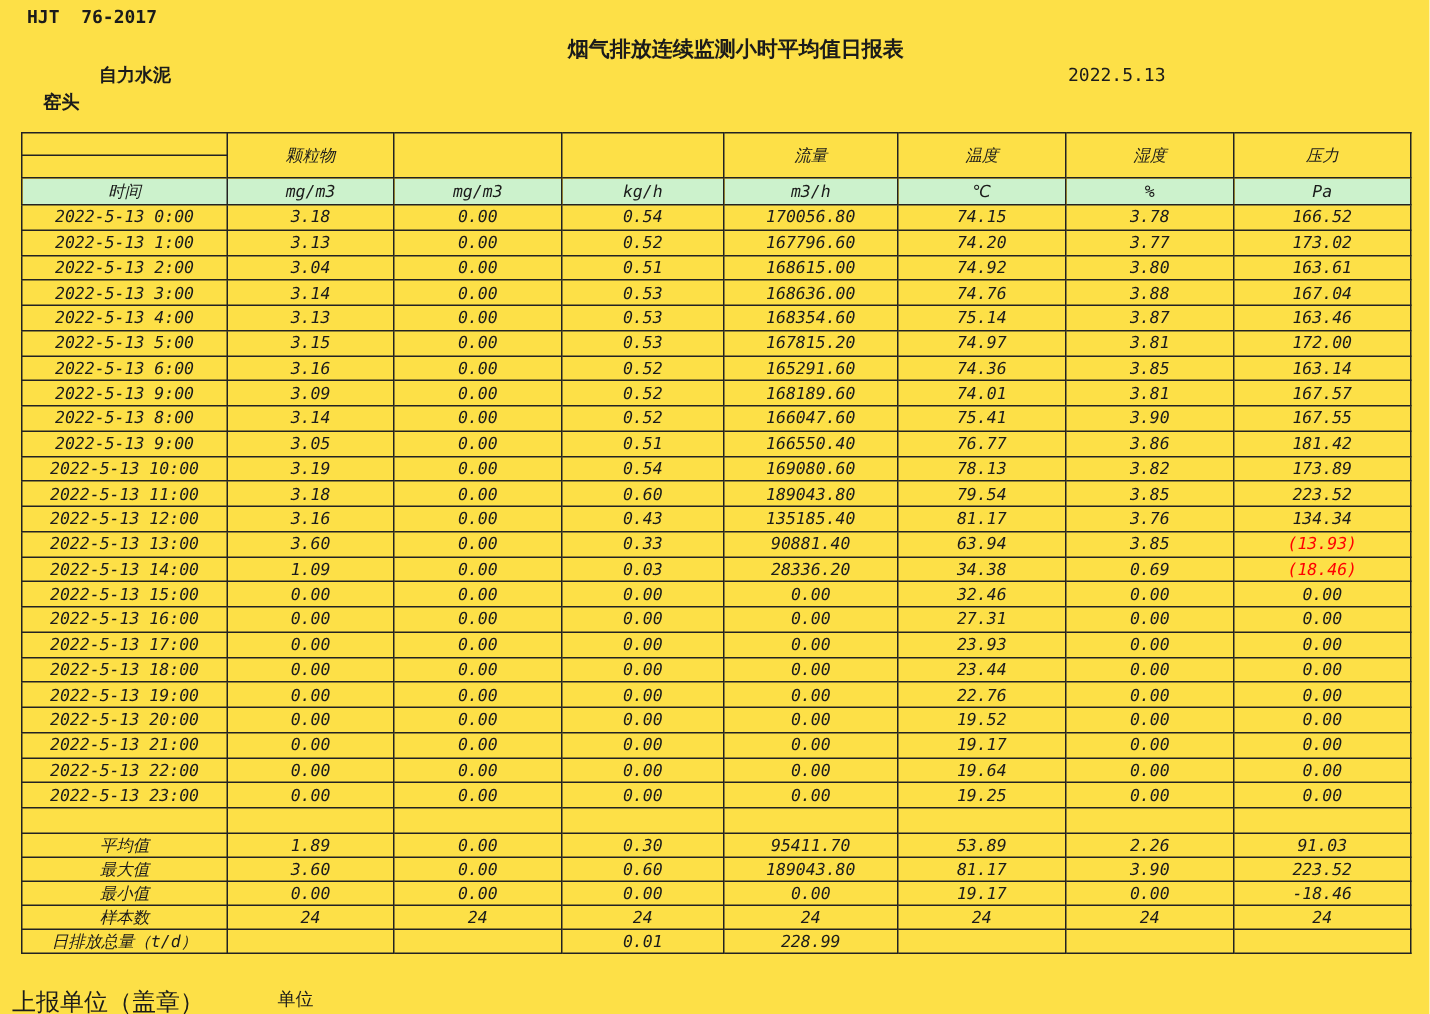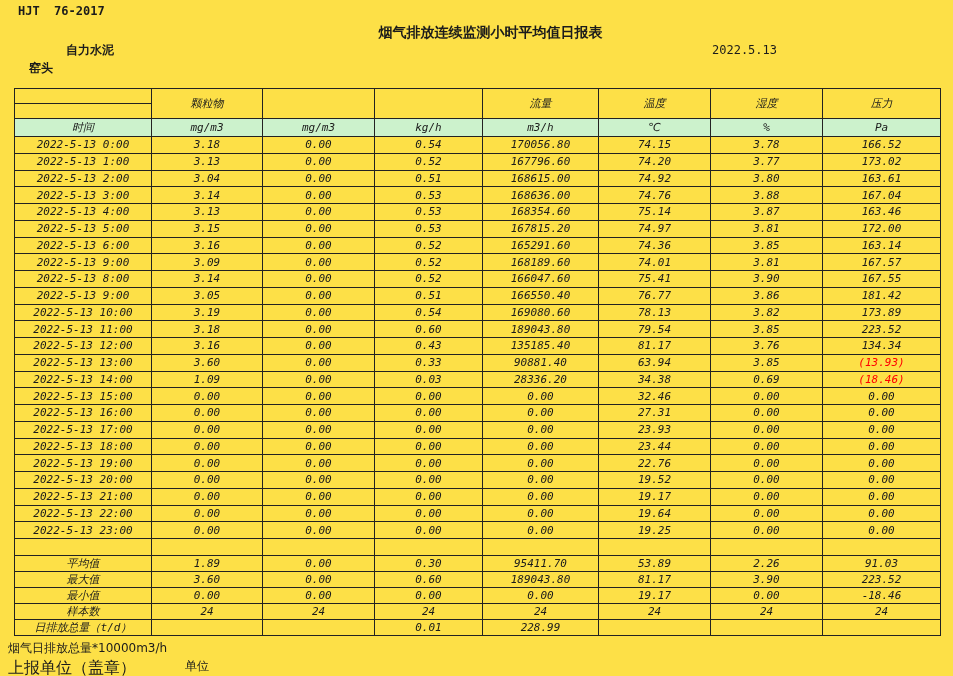--- a/index.html
+++ b/index.html
@@ -396,17 +396,16 @@
           <td></td>
           <td>0.01</td>
           <td>228.99</td>
           <td></td>
           <td></td>
           <td></td>
         </tr>
       </tbody>
   </table>
 
-  <div class="footer-note">烟气日排放总量*10000m3/h</div>
   <div class="footer-report">上报单位（盖章）</div>
   <div class="footer-unit">单位</div>
 
 </div>
 
 </body></html>

